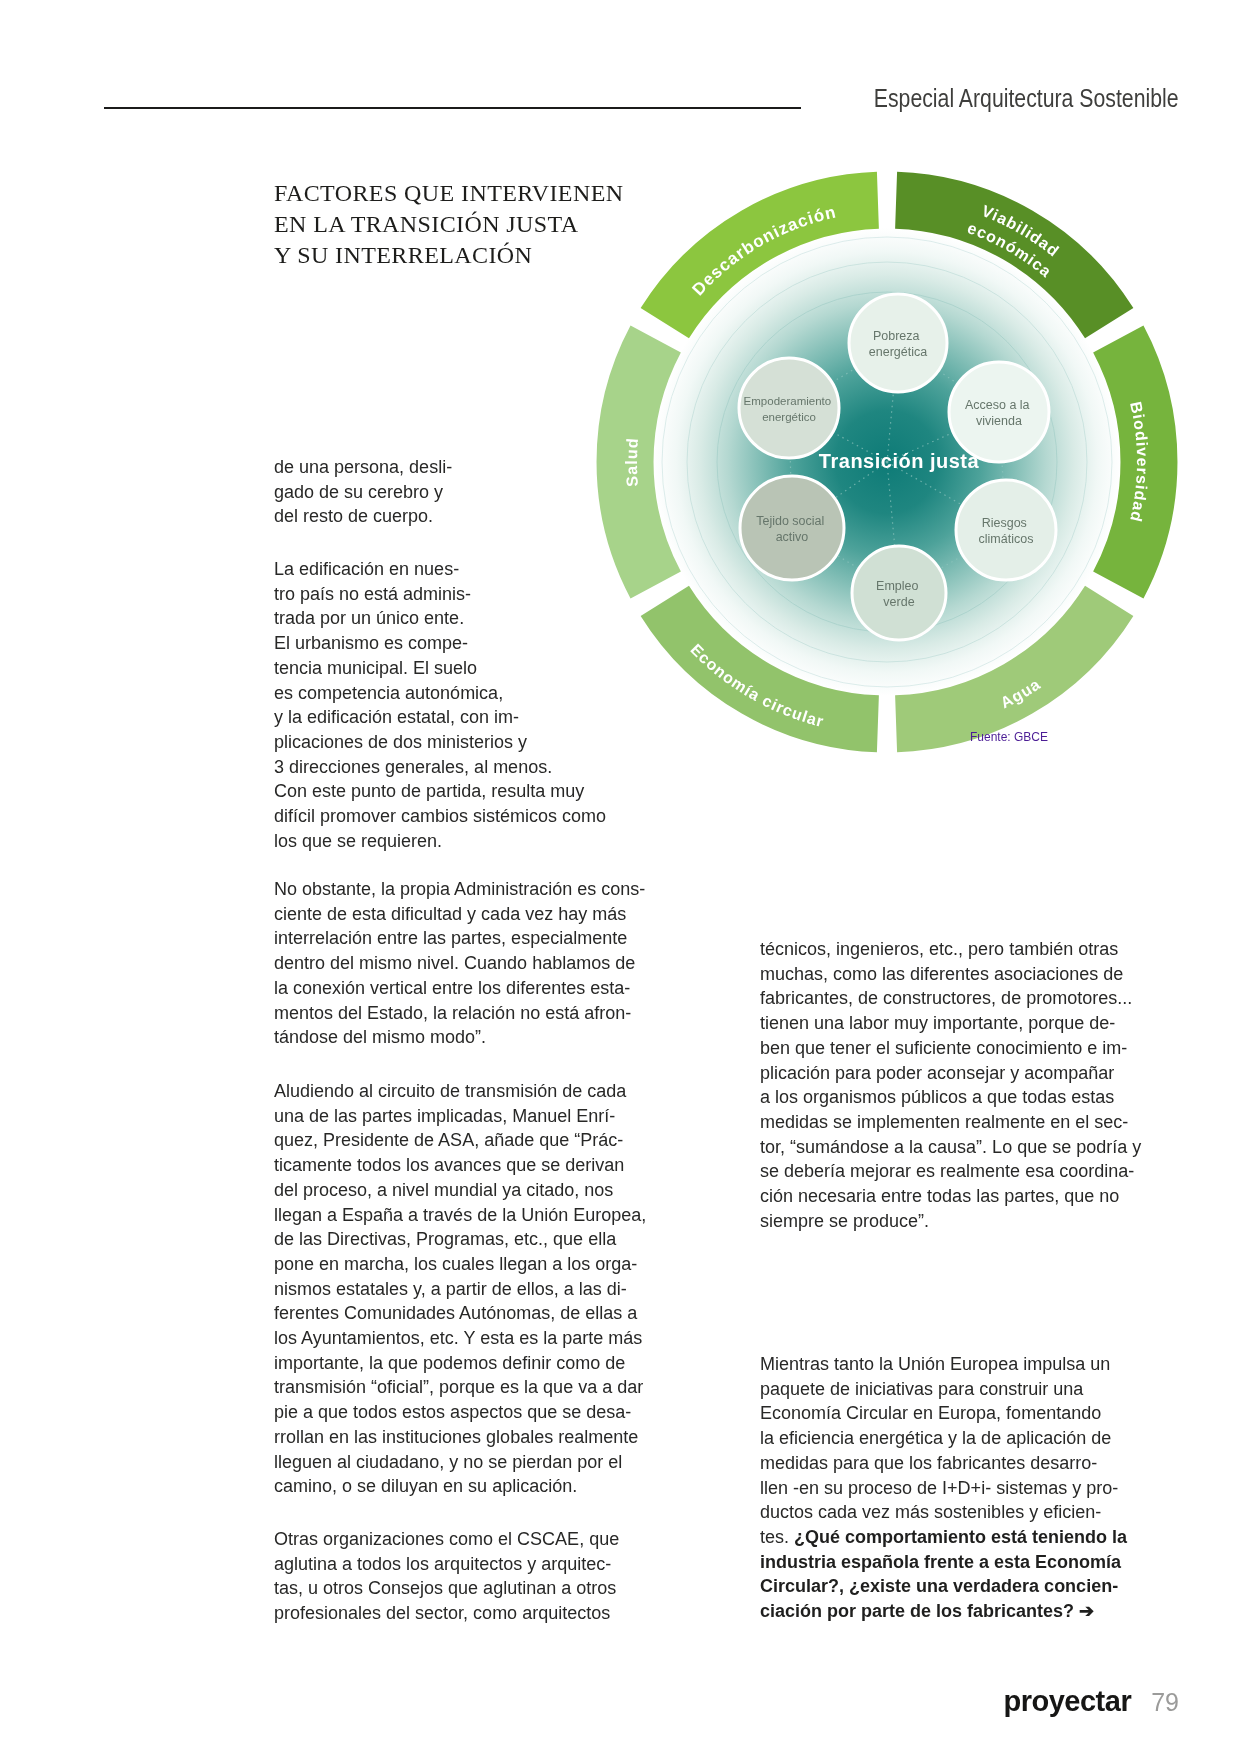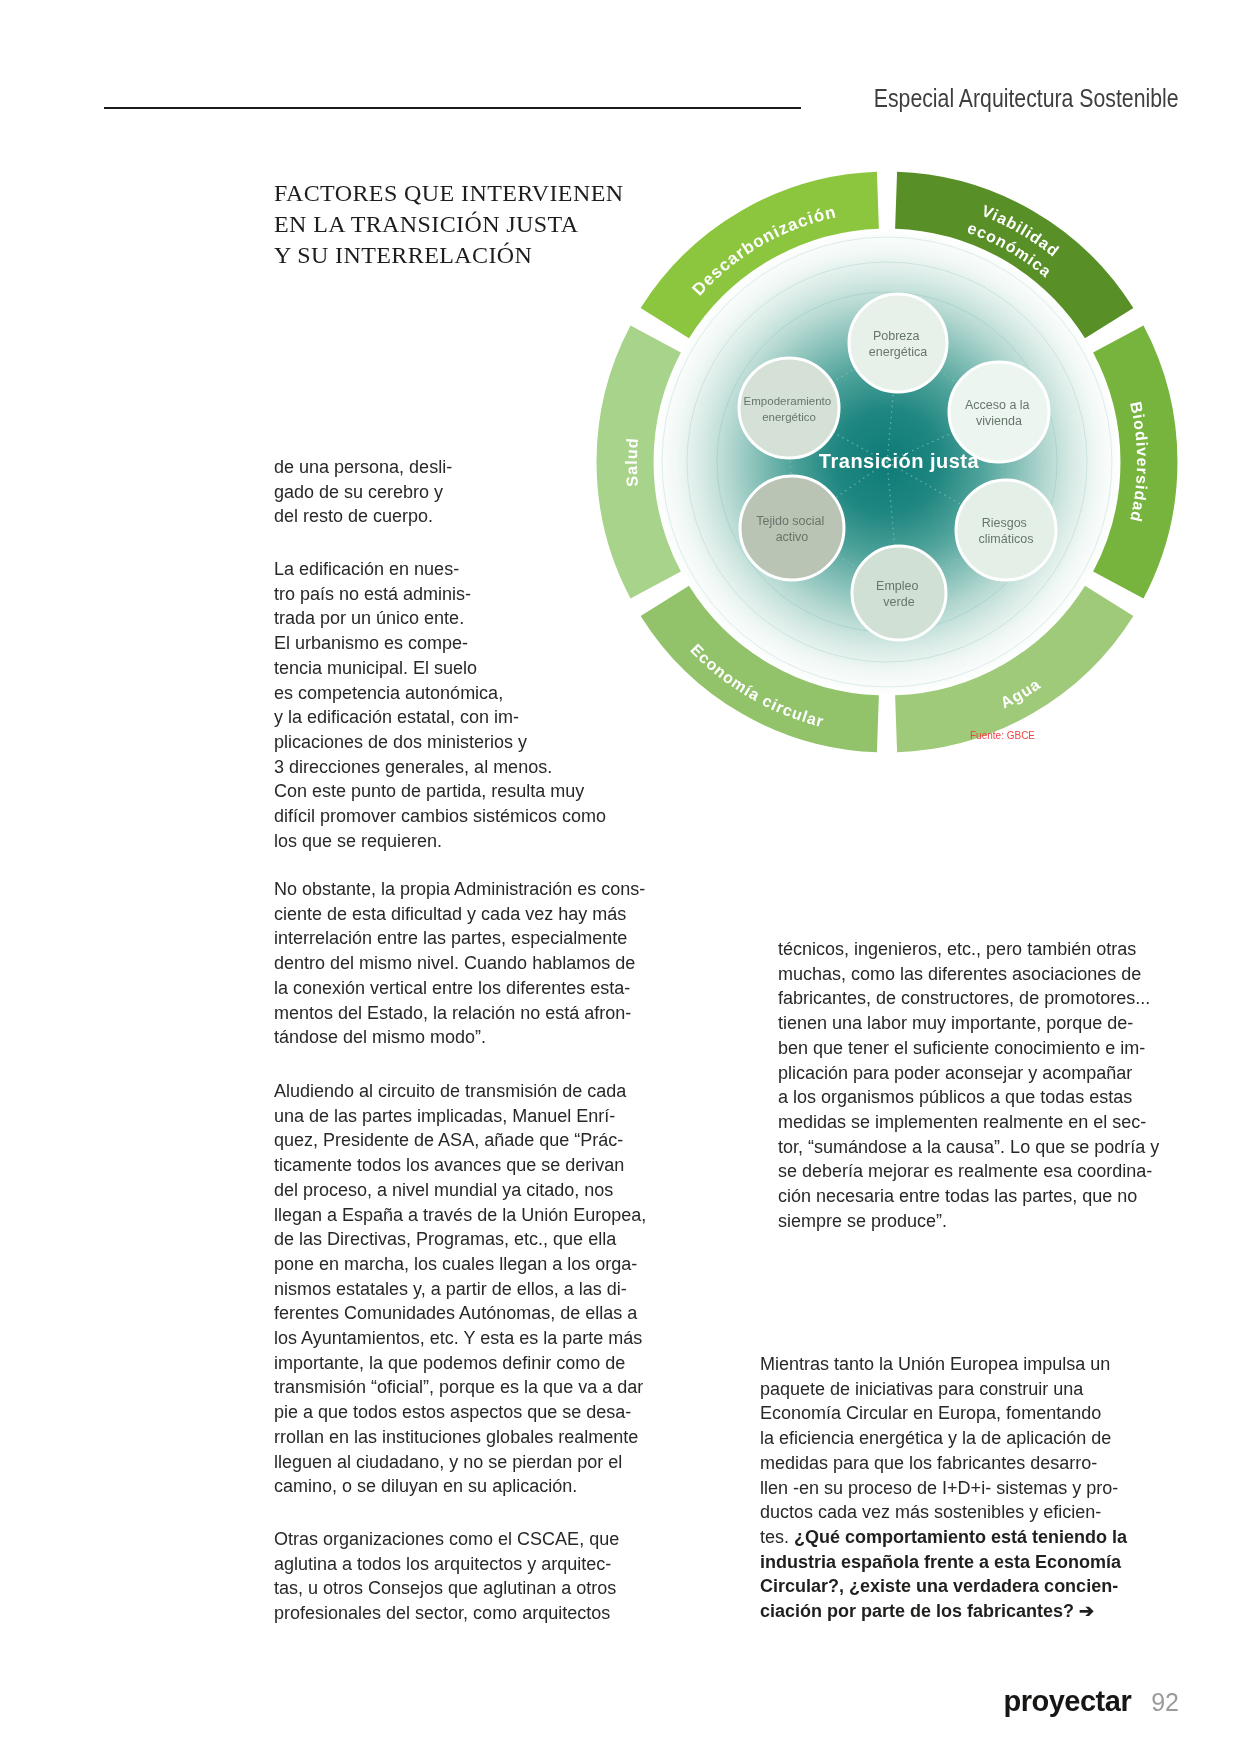--- a/index.html
+++ b/index.html
@@ -7,21 +7,21 @@
         font-family:"Liberation Sans",sans-serif;color:#262625;margin-left:29px;}
   .abs{position:absolute;}
   .rule{height:2px;background:#1b1b1a;}
   .section-label{font-size:25px;color:#3e3e3c;transform:scaleX(.85);transform-origin:100% 50%;
         white-space:nowrap;font-weight:400;}
   .doc-title{font-size:24px;line-height:31px;letter-spacing:.4px;color:#1d1d1b;
         white-space:pre-line;font-weight:400;font-family:Liberation Serif, serif;}
   .body-par{font-size:18px;line-height:24.7px;color:#282827;white-space:pre-line;}
   .bold-tail{font-weight:bold;color:#1f1f1e;}
   .green-heading{font-size:21.5px;line-height:26px;font-weight:bold;white-space:pre-line;}
-  .fuente{font-size:10px;color:#ef4444;}
+  .fuente{font-size:12px;color:#4c1d95;}
   .footer{display:flex;align-items:baseline;gap:20px;}
   .brand{font-size:29px;font-weight:bold;color:#161615;letter-spacing:-.5px;}
   .pagenum{font-size:25px;color:#9b9b9a;}
   svg text{font-family:"Liberation Sans",sans-serif;}
   .ringlabel{fill:#ffffff;font-weight:bold;letter-spacing:1px;}
   .bubbletext{fill:#66766b;}
   .centerlabel{fill:#ffffff;font-weight:bold;letter-spacing:.5px;}
 </style>
 </head>
 <body>
@@ -176,21 +176,21 @@
 transmisión “oficial”, porque es la que va a dar
 pie a que todos estos aspectos que se desa-
 rrollan en las instituciones globales realmente
 lleguen al ciudadano, y no se pierdan por el
 camino, o se diluyan en su aplicación.</div>
   <div class="abs body-par" style="left:245px;top:1527px;width:455px;">Otras organizaciones como el CSCAE, que
 aglutina a todos los arquitectos y arquitec-
 tas, u otros Consejos que aglutinan a otros
 profesionales del sector, como arquitectos</div>
 
-  <div class="abs body-par" style="left:749px;top:937px;width:430px;">técnicos, ingenieros, etc., pero también otras
+  <div class="abs body-par" style="left:731px;top:937px;width:430px;">técnicos, ingenieros, etc., pero también otras
 muchas, como las diferentes asociaciones de
 fabricantes, de constructores, de promotores...
 tienen una labor muy importante, porque de-
 ben que tener el suficiente conocimiento e im-
 plicación para poder aconsejar y acompañar
 a los organismos públicos a que todas estas
 medidas se implementen realmente en el sec-
 tor, “sumándose a la causa”. Lo que se podría y
 se debería mejorar es realmente esa coordina-
 ción necesaria entre todas las partes, que no
@@ -202,16 +202,16 @@
 medidas para que los fabricantes desarro-
 llen -en su proceso de I+D+i- sistemas y pro-
 ductos cada vez más sostenibles y eficien-
 tes. </span><span class="bold-tail">¿Qué comportamiento está teniendo la
 industria española frente a esta Economía
 Circular?, ¿existe una verdadera concien-
 ciación por parte de los fabricantes? ➔</span></div>
 
   <div class="abs footer" style="right:91px;top:1685px;">
     <span class="brand">proyectar</span>
-    <span class="pagenum">92</span>
+    <span class="pagenum">79</span>
   </div>
 
 </div>
 
 </body></html>

